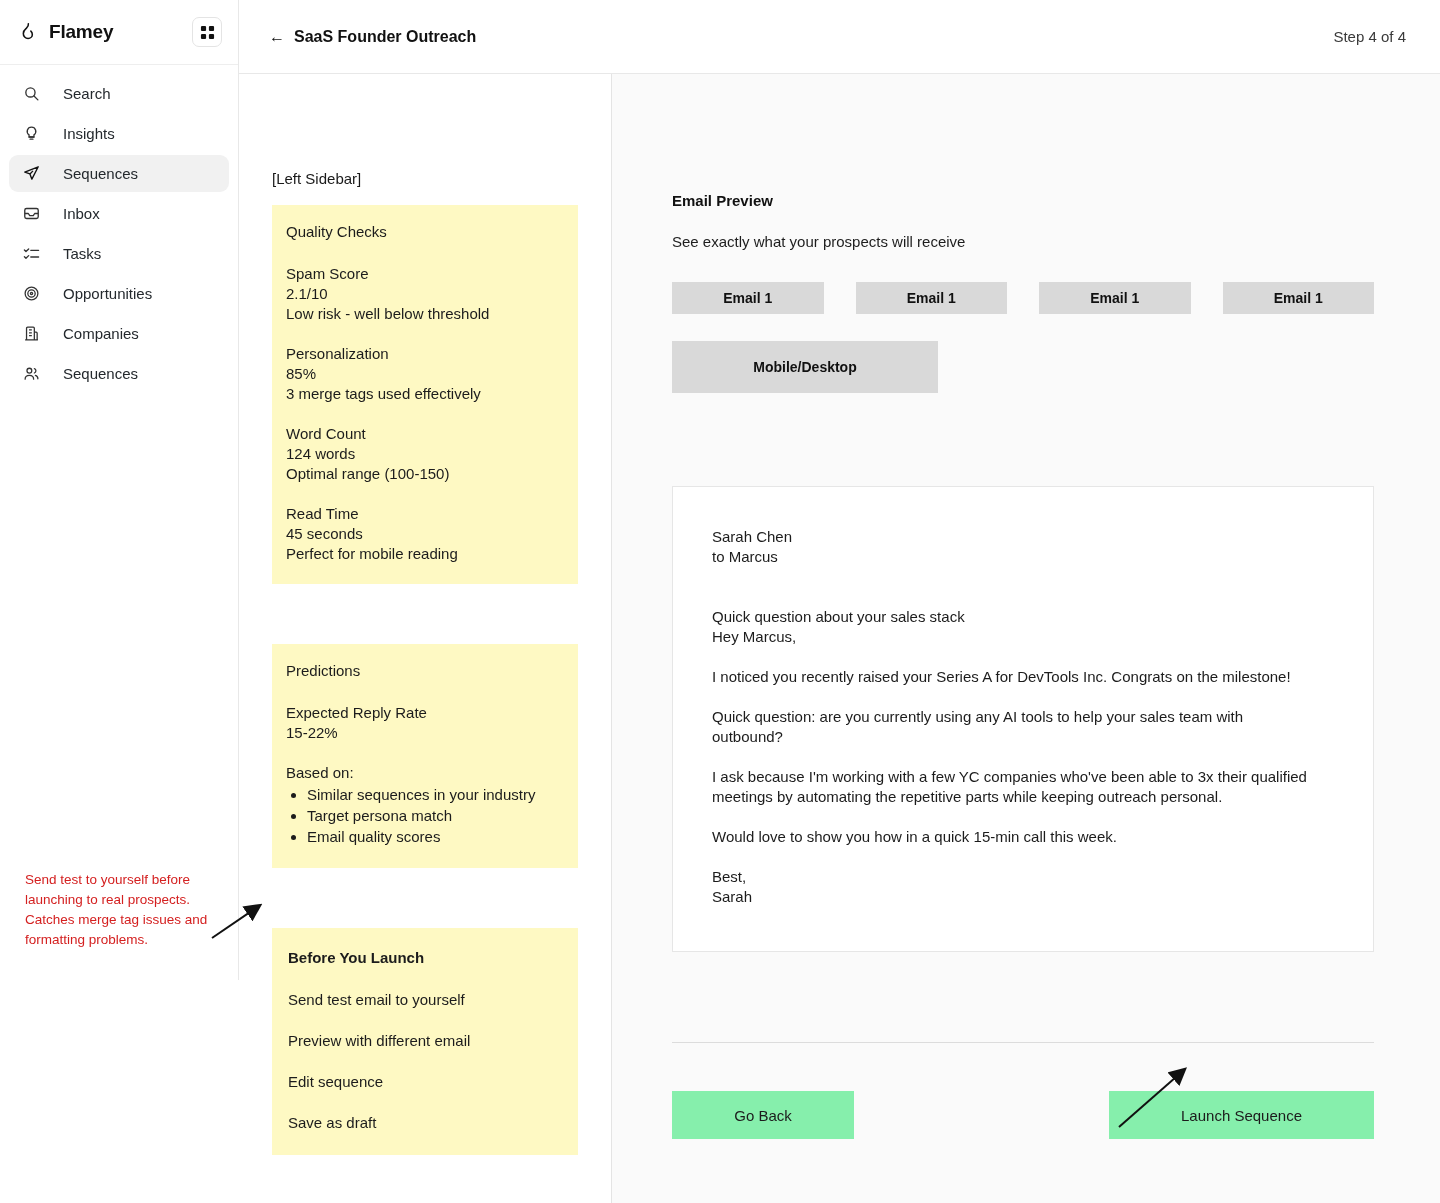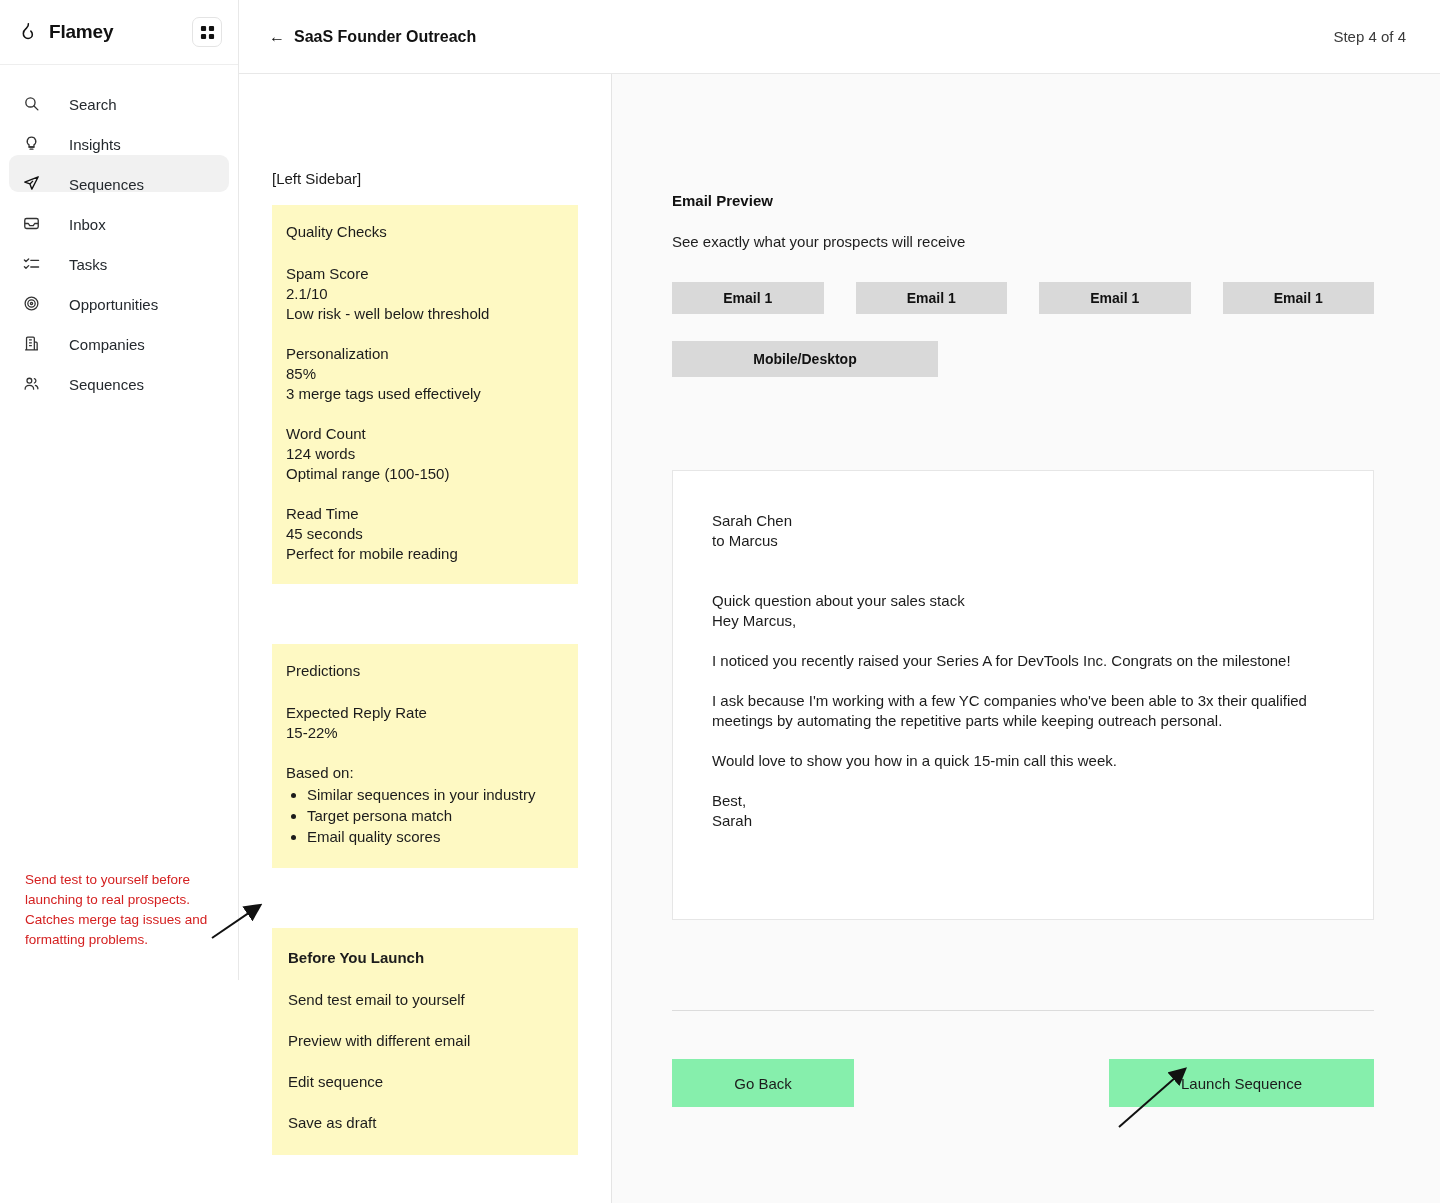--- a/index.html
+++ b/index.html
@@ -26,21 +26,21 @@
   }
   .brand-logo { width: 22px; height: 22px; display:flex; align-items:center; justify-content:center; }
   .brand-name { font-size: 19px; font-weight: bold; letter-spacing: -0.2px; color:#111; flex:1; }
   .grid-btn {
     width: 30px; height: 30px; border: 1px solid #e4e4e4; border-radius: 7px;
     background: #fff; display:flex; align-items:center; justify-content:center;
     cursor: pointer;
   }
   .nav { padding: 10px 9px 0 9px; display: flex; flex-direction: column; gap: 3px; }
   .nav-item {
-    display: flex; align-items: flex-end; gap: 29px;
+    display: flex; align-items: center; gap: 23px;
     height: 37px; padding: 0 13px; border-radius: 9px;
     font-size: 15px; color: #24292e; cursor: pointer;
   }
   .nav-item.active { background: #f1f1f1; font-weight: 500; }
   .nav-icon { width: 18px; height: 18px; flex: 0 0 18px; display:flex; align-items:center; justify-content:center; }
   .nav-label { line-height: 1; }
 
   
   .main { flex: 1; height: 1203px; display: flex; flex-direction: column; position: relative; }
   .topbar {
@@ -88,21 +88,21 @@
   .preview-title { font-size: 15px; font-weight: bold; color: #111; }
   .preview-sub { font-size: 15px; color: #1d1d1d; margin-top: 24px; }
   .tab-row { display: flex; gap: 32px; margin-top: 32px; }
   .tab-btn {
     flex: 1; height: 32px; background: #d9d9d9;
     display: flex; align-items: center; justify-content: center;
     font-size: 14px; font-weight: bold; color: #111; cursor: pointer;
   }
   .mode-row { margin-top: 27px; }
   .mode-btn {
-    width: 266px; height: 36px; background: #d9d9d9;
+    width: 266px; height: 52px; background: #d9d9d9;
     display:flex; align-items:center; justify-content:center;
     font-size: 14px; font-weight: bold; color: #111; cursor: pointer;
   }
   .email-card {
     margin-top: 93px;
     background: #ffffff; border: 1px solid #e6e6e6;
     padding: 40px 39px 44px 39px;
     min-height: 450px;
   }
   .email-from { font-size: 15px; line-height: 20px; color: #1c1c1c; }
@@ -313,20 +313,21 @@
           <div class="mode-btn">Mobile/Desktop</div>
         </div>
 
         <div class="email-card">
           <div class="email-from">Sarah Chen</div>
           <div class="email-from">to Marcus</div>
           <div class="email-gap"></div>
           <div class="email-subject">Quick question about your sales stack</div>
           <div class="email-subject">Hey Marcus,</div>
           <div class="email-para">I noticed you recently raised your Series A for DevTools Inc. Congrats on the milestone!</div>
+          <div class="email-para">Quick question: are you currently using any AI tools to help your sales team with outbound?</div>
           <div class="email-para">I ask because I'm working with a few YC companies who've been able to 3x their qualified meetings by automating the repetitive parts while keeping outreach personal.</div>
           <div class="email-para">Would love to show you how in a quick 15-min call this week.</div>
           <div class="email-para">Best,</div>
           <div class="email-subject">Sarah</div>
         </div>
 
         <div class="divider"></div>
 
         <div class="action-row">
           <div class="btn-action btn-goback">Go Back</div>

